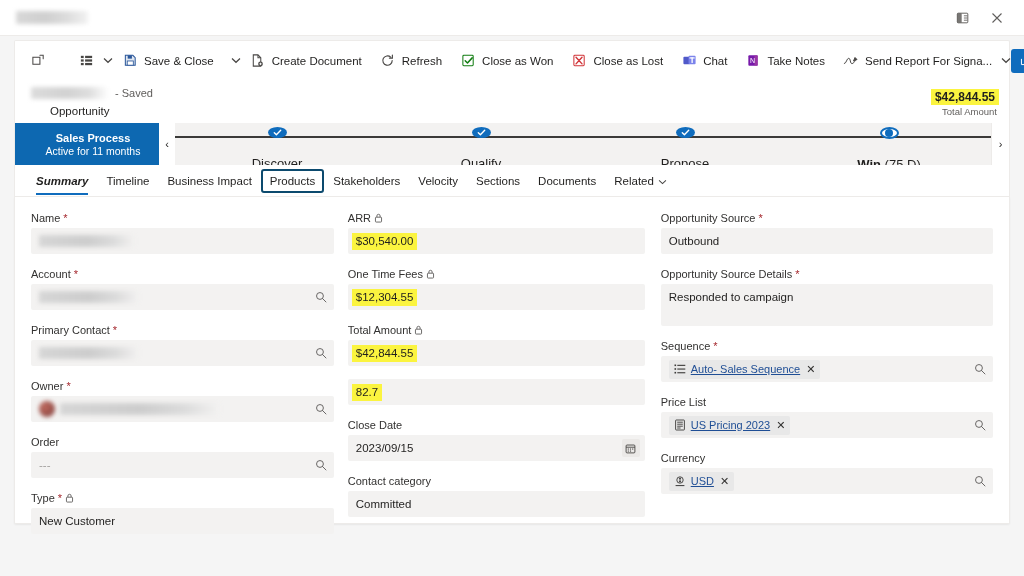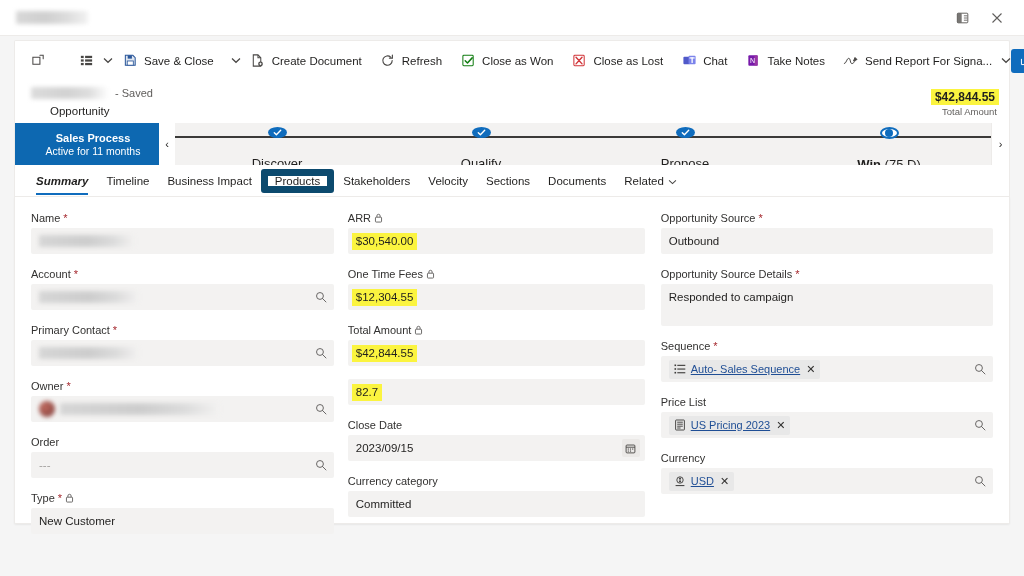--- a/index.html
+++ b/index.html
@@ -133,21 +133,21 @@
   .tab {
     position: relative; font-size: 11.5px; color: #201f1e;
     padding: 0 9px; height: 30px; display: flex; align-items: center; white-space: nowrap;
   }
   .tab.active { font-weight: bold; font-style: italic; }
   .tab.active::after {
     content: ""; position: absolute; left: 9px; right: 9px; bottom: 1px;
     height: 2px; background: #0f6cbd;
   }
   .tab.boxed {
-    border: 7px solid #0c4a6e; border-radius: 3px; height: 24px; padding: 0 7px;
+    border: 2px solid #0c4a6e; border-radius: 3px; height: 24px; padding: 0 7px;
   }
   .tab .tchev { margin-left: 4px; color: #484644; }
 
   
   .formpanel {
     background: #ffffff; border: 1px solid #edebe9; border-top: none;
     height: 327px; padding: 14px 16px 0 16px;
     display: flex; gap: 0;
     border-radius: 0 0 2px 2px;
     box-shadow: 0 1px 2px rgba(0,0,0,0.06);
@@ -643,21 +643,21 @@
                 <rect x="7.8" y="6" width="1.2" height="1.2" fill="#484644" stroke="none"></rect>
                 <rect x="3" y="8.2" width="1.2" height="1.2" fill="#484644" stroke="none"></rect>
                 <rect x="5.4" y="8.2" width="1.2" height="1.2" fill="#484644" stroke="none"></rect>
               </svg>
             </span>
           </div>
         </div>
 
         <div class="field">
           <div class="flabel">
-            <span>Currency category</span>
+            <span>Contact category</span>
           </div>
           <div class="ctrl">
             <span class="val">Committed</span>
           </div>
         </div>
       </div>
 
       <div class="col col3">
 
         <div class="field">

